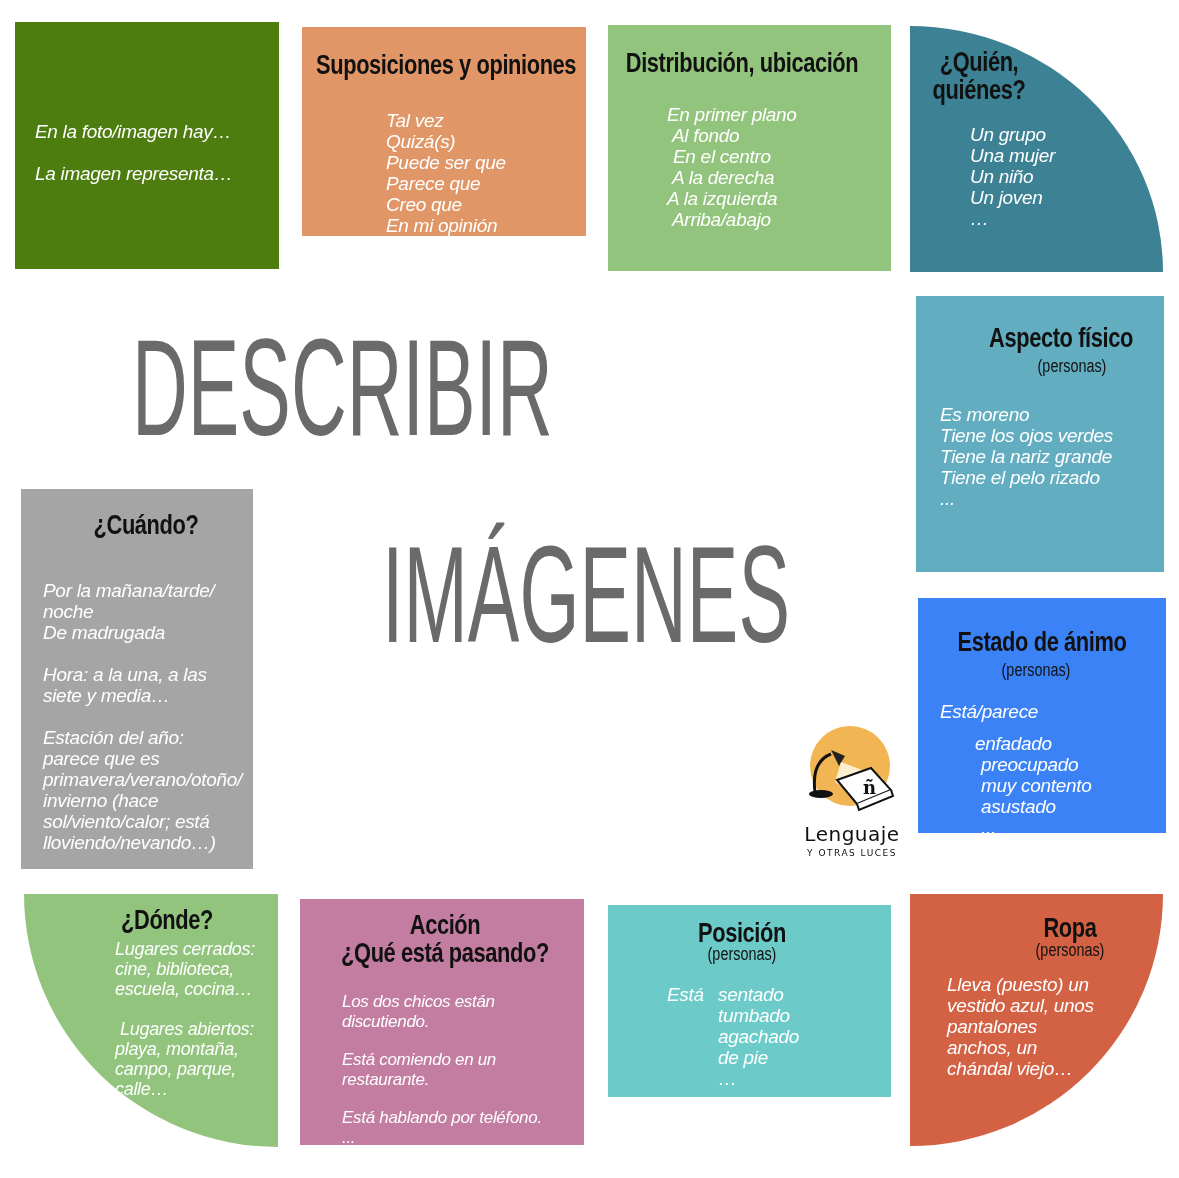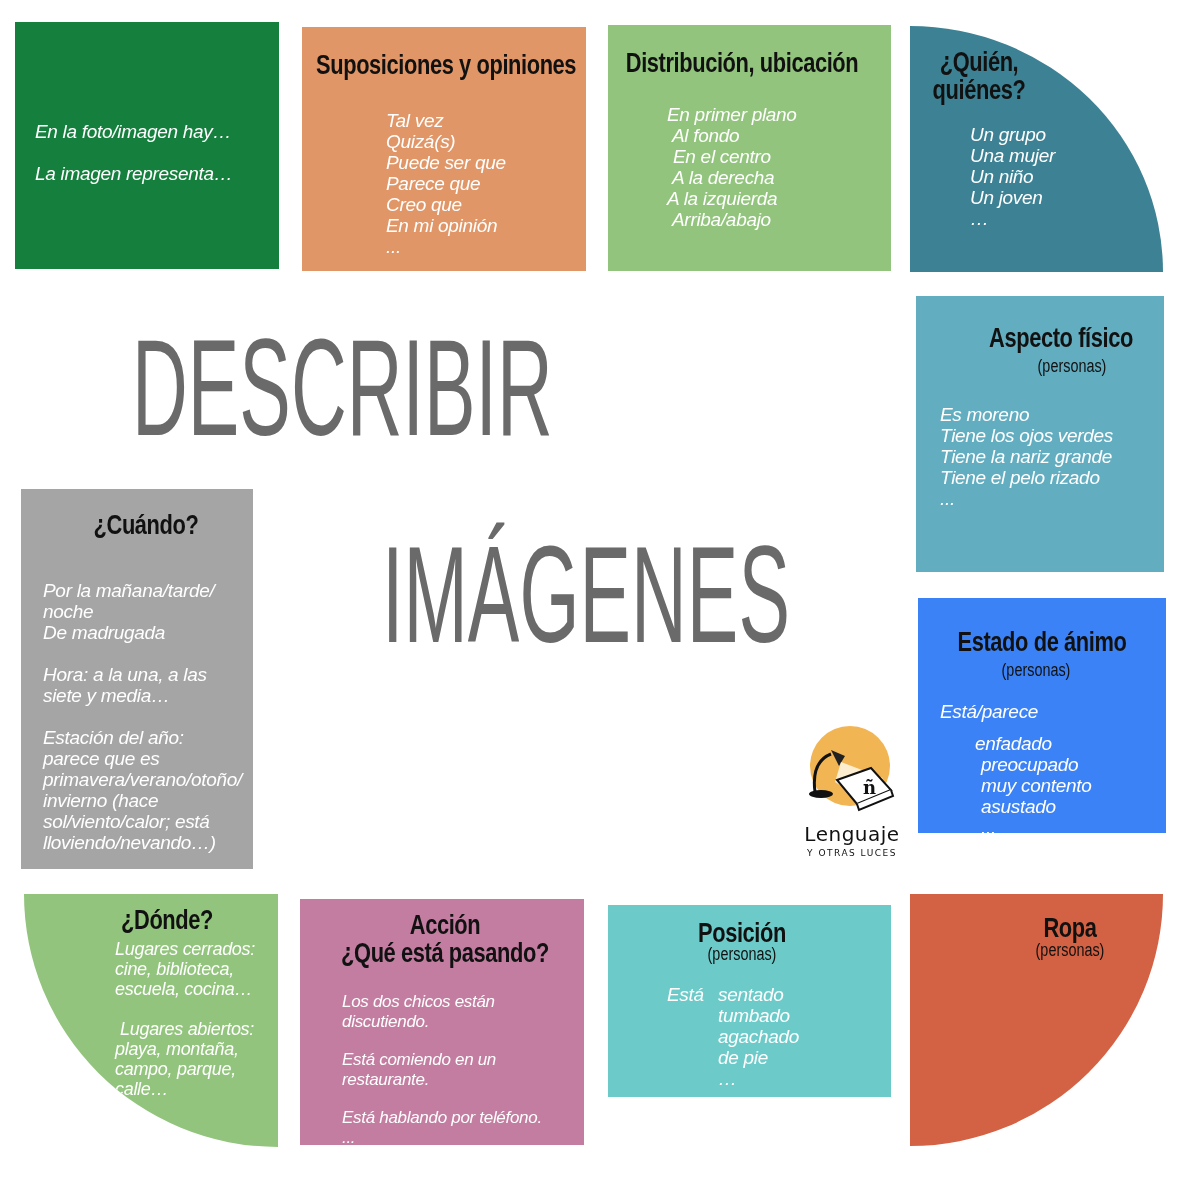--- a/index.html
+++ b/index.html
@@ -40,22 +40,22 @@
     font-family: "Liberation Sans", sans-serif;
     color: #6a6a6a;
     font-weight: normal;
     transform: scaleX(0.56);
     transform-origin: left top;
     white-space: nowrap;
     line-height: 1;
   }
 
   
-  #b-pink   { left: 15px;  top: 22px;  width: 264px; height: 247px; background: #15803d; }
-  #b-orange { left: 302px; top: 27px;  width: 284px; height: 244px; background: #e09667; }
+  #b-pink   { left: 15px;  top: 22px;  width: 264px; height: 247px; background: #4d7c0f; }
+  #b-orange { left: 302px; top: 27px;  width: 284px; height: 209px; background: #e09667; }
   #b-green  { left: 608px; top: 25px;  width: 283px; height: 246px; background: #92c47d; }
   #b-teal   { left: 910px; top: 26px;  width: 253px; height: 246px; background: #3d8294; border-top-right-radius: 253px 246px; }
   #b-blue   { left: 916px; top: 296px; width: 248px; height: 276px; background: #63adc1; }
   #b-yellow { left: 918px; top: 598px; width: 248px; height: 235px; background: #3b82f6; }
   #b-red    { left: 910px; top: 894px; width: 253px; height: 252px; background: #d36143; border-bottom-right-radius: 253px 252px; }
   #b-cyan   { left: 608px; top: 905px; width: 283px; height: 192px; background: #6ccbc9; }
   #b-purple { left: 300px; top: 899px; width: 284px; height: 246px; background: #c27da0; }
   #b-lgreen { left: 24px;  top: 894px; width: 254px; height: 253px; background: #92c47d; border-bottom-left-radius: 254px 253px; }
   #b-gray   { left: 21px;  top: 489px; width: 232px; height: 380px; background: #a5a5a5; }
 
@@ -134,20 +134,27 @@
     <div class="item" style="padding-left:6px;">preocupado</div>
     <div class="item" style="padding-left:6px;">muy contento</div>
     <div class="item" style="padding-left:6px;">asustado</div>
     <div class="item" style="padding-left:6px;">...</div>
   </div>
 </div>
 
 <div class="box" id="b-red">
   <div class="heading" style="position:absolute; left:70px; width:180px; text-align:center; top:20px; font-size:28px;">Ropa</div>
   <div class="sub" style="position:absolute; left:70px; width:180px; text-align:center; top:47px; font-size:18px;">(personas)</div>
+  <div style="position:absolute; left:37px; top:80px;">
+    <div class="item">Lleva (puesto) un</div>
+    <div class="item">vestido azul, unos</div>
+    <div class="item">pantalones</div>
+    <div class="item">anchos, un</div>
+    <div class="item">chándal viejo…</div>
+  </div>
 </div>
 
 <div class="box" id="b-cyan">
   <div class="heading" style="position:absolute; left:44px; width:180px; text-align:center; top:14px; font-size:28px;">Posición</div>
   <div class="sub" style="position:absolute; left:44px; width:180px; text-align:center; top:40px; font-size:18px;">(personas)</div>
   <div class="item" style="position:absolute; left:59px; top:79px;">Está</div>
   <div style="position:absolute; left:110px; top:79px;">
     <div class="item">sentado</div>
     <div class="item">tumbado</div>
     <div class="item">agachado</div>

